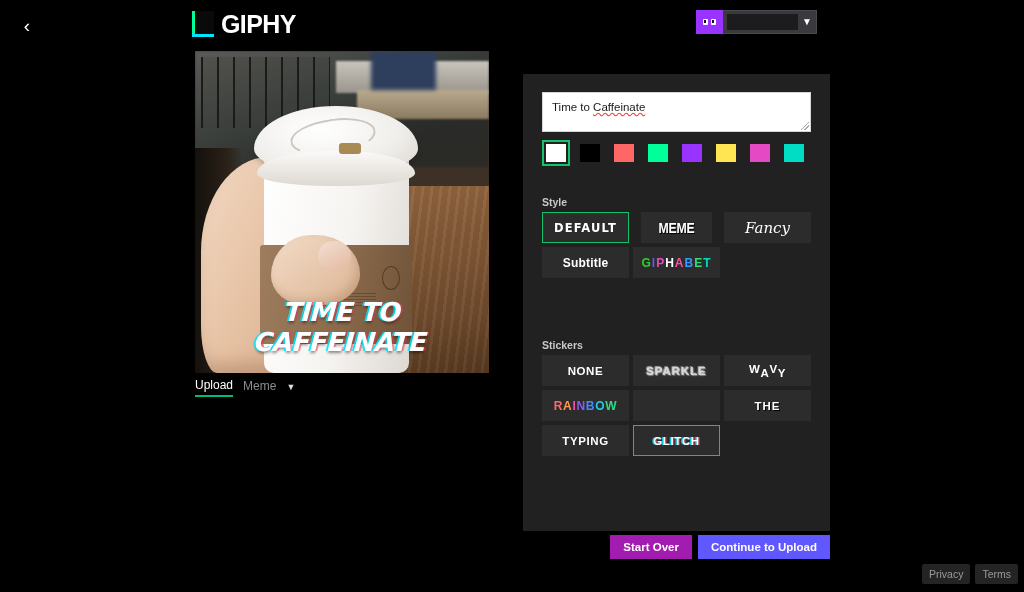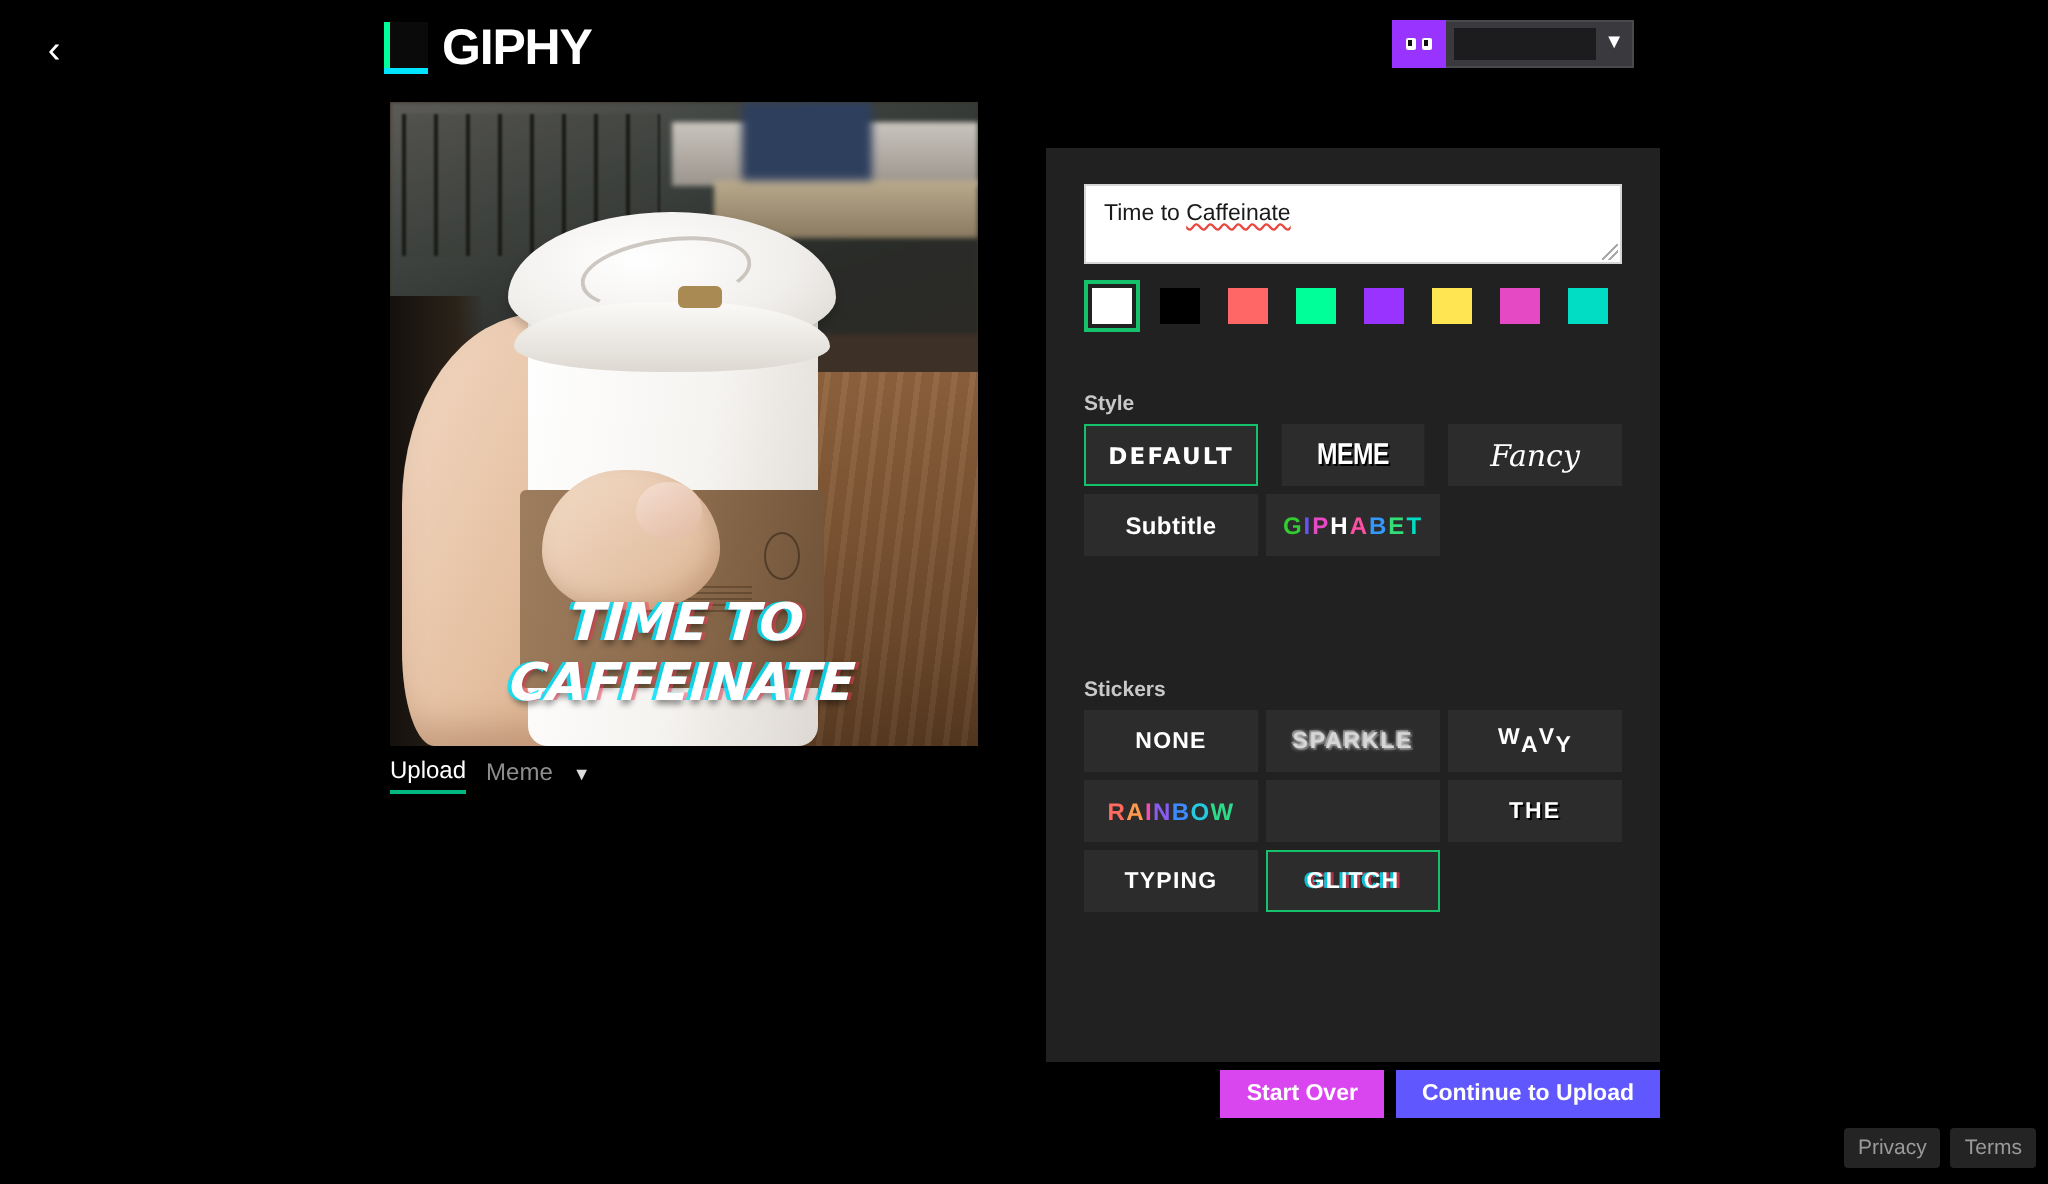--- a/index.html
+++ b/index.html
@@ -179,21 +179,21 @@
   .cell.a-the { letter-spacing: 1px; text-shadow: 1px 1px 0 #000; }
   .giphabet span, .rainbow span { font-weight: bold; }
   .giphabet { letter-spacing: 1px; font-size: 12px; }
   .rainbow { letter-spacing: .7px; font-size: 12px; }
 
   
   .footer { position: absolute; left: 523px; top: 535px; width: 307px; height: 24px;
             display: flex; justify-content: flex-end; gap: 6px; }
   .btn { height: 24px; padding: 0 13px; display: flex; align-items: center; justify-content: center;
          font-size: 11.5px; font-weight: bold; color: #fff; cursor: pointer; border: none; }
-  .btn-secondary { background: #d946ef; }
+  .btn-secondary { background: #a21caf; }
   .btn-primary { background: #6157ff; }
 
   .legal { position: absolute; right: 6px; bottom: 8px; display: flex; gap: 5px; }
   .legal-btn { background: #242424; color: #9a9a9a; font-size: 10.5px;
                padding: 4px 7px; border-radius: 2px; cursor: pointer; }
 </style>
 </head>
 <body>
 
 <div id="app">

